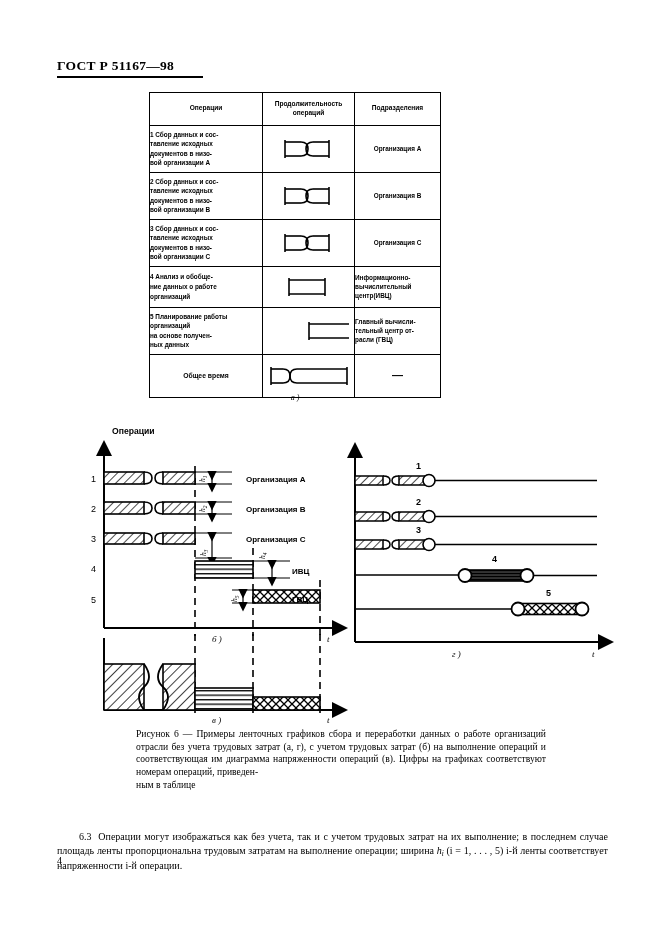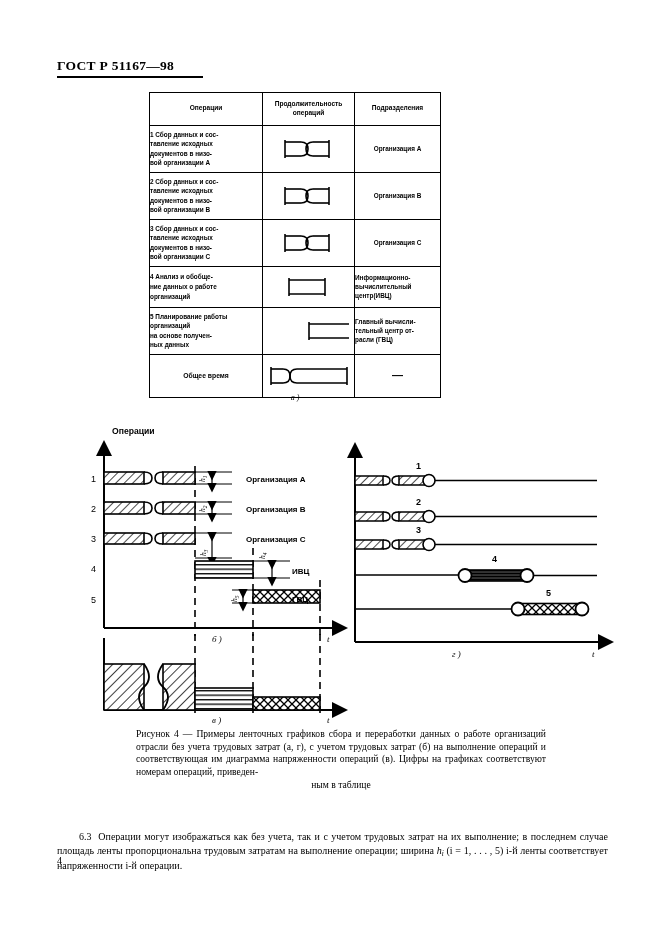--- a/index.html
+++ b/index.html
@@ -25,21 +25,21 @@
   .dash{font-size:11px;line-height:1;}
   .cap-a{position:absolute;left:149px;width:292px;top:393px;text-align:center;
          font-family:"Liberation Serif",serif;font-style:italic;font-size:8px;}
 
   
   .figwrap{position:absolute;left:0;top:420px;width:661px;height:305px;}
 
   
   .cap{position:absolute;left:136px;top:728px;width:410px;text-align:justify;
        font-size:9.6px;line-height:1.32;font-family:"Liberation Serif",serif;}
-  .cap .lastline{display:block;text-align:center;}
+  .cap .lastline{display:block;text-align:left;}
   .para{position:absolute;left:57px;top:797px;width:551px;text-align:justify;
         font-size:10px;line-height:1.42;font-family:"Liberation Serif",serif;text-indent:22px;margin-top:33px;}
   .pgno{position:absolute;left:57px;top:855px;font-size:10px;font-family:"Liberation Serif",serif;}
   i.v{font-style:italic;}
   .sub{font-size:.72em;vertical-align:-.28em;}
 </style>
 </head>
 <body>
 
 <div class="page">
@@ -346,21 +346,21 @@
           <rect x="518" y="183.5" width="62" height="11" fill="url(#xhatch)" stroke="#000" stroke-width="1.6"></rect>
           <circle cx="518" cy="189" r="6.5" fill="#fff" stroke="#000" stroke-width="1.8"></circle>
           <circle cx="582" cy="189" r="6.5" fill="#fff" stroke="#000" stroke-width="1.8"></circle>
           <text x="546" y="176" font-family="Liberation Sans, sans-serif" font-size="9" font-weight="bold">5</text>
         </g>
       </g>
     </svg>
   </div>
 
   <div class="cap">
-    <span>Рисунок 4 — Примеры ленточных графиков сбора и переработки данных о работе организаций отрасли без учета трудовых затрат (а, г), с учетом трудовых затрат (б) на выполнение операций и соответствующая им диаграмма напряженности операций (в). Цифры на графиках соответствуют номерам операций, приведен-</span>
+    <span>Рисунок 6 — Примеры ленточных графиков сбора и переработки данных о работе организаций отрасли без учета трудовых затрат (а, г), с учетом трудовых затрат (б) на выполнение операций и соответствующая им диаграмма напряженности операций (в). Цифры на графиках соответствуют номерам операций, приведен-</span>
     <span class="lastline">ным в таблице</span>
   </div>
 
   <div class="para"><span>6.3</span>&nbsp;&nbsp;<span>Операции могут изображаться как без учета, так и с учетом трудовых затрат на их выполнение; в последнем случае площадь ленты пропорциональна трудовым затратам на выполнение операции; ширина </span><i class="v">h</i><i class="v sub">i</i><span> (i = 1, . . . , 5)  i-й ленты соответствует напряженности i-й операции.</span></div>
 
   <div class="pgno">4</div>
 
 </div>
 
 </body></html>

